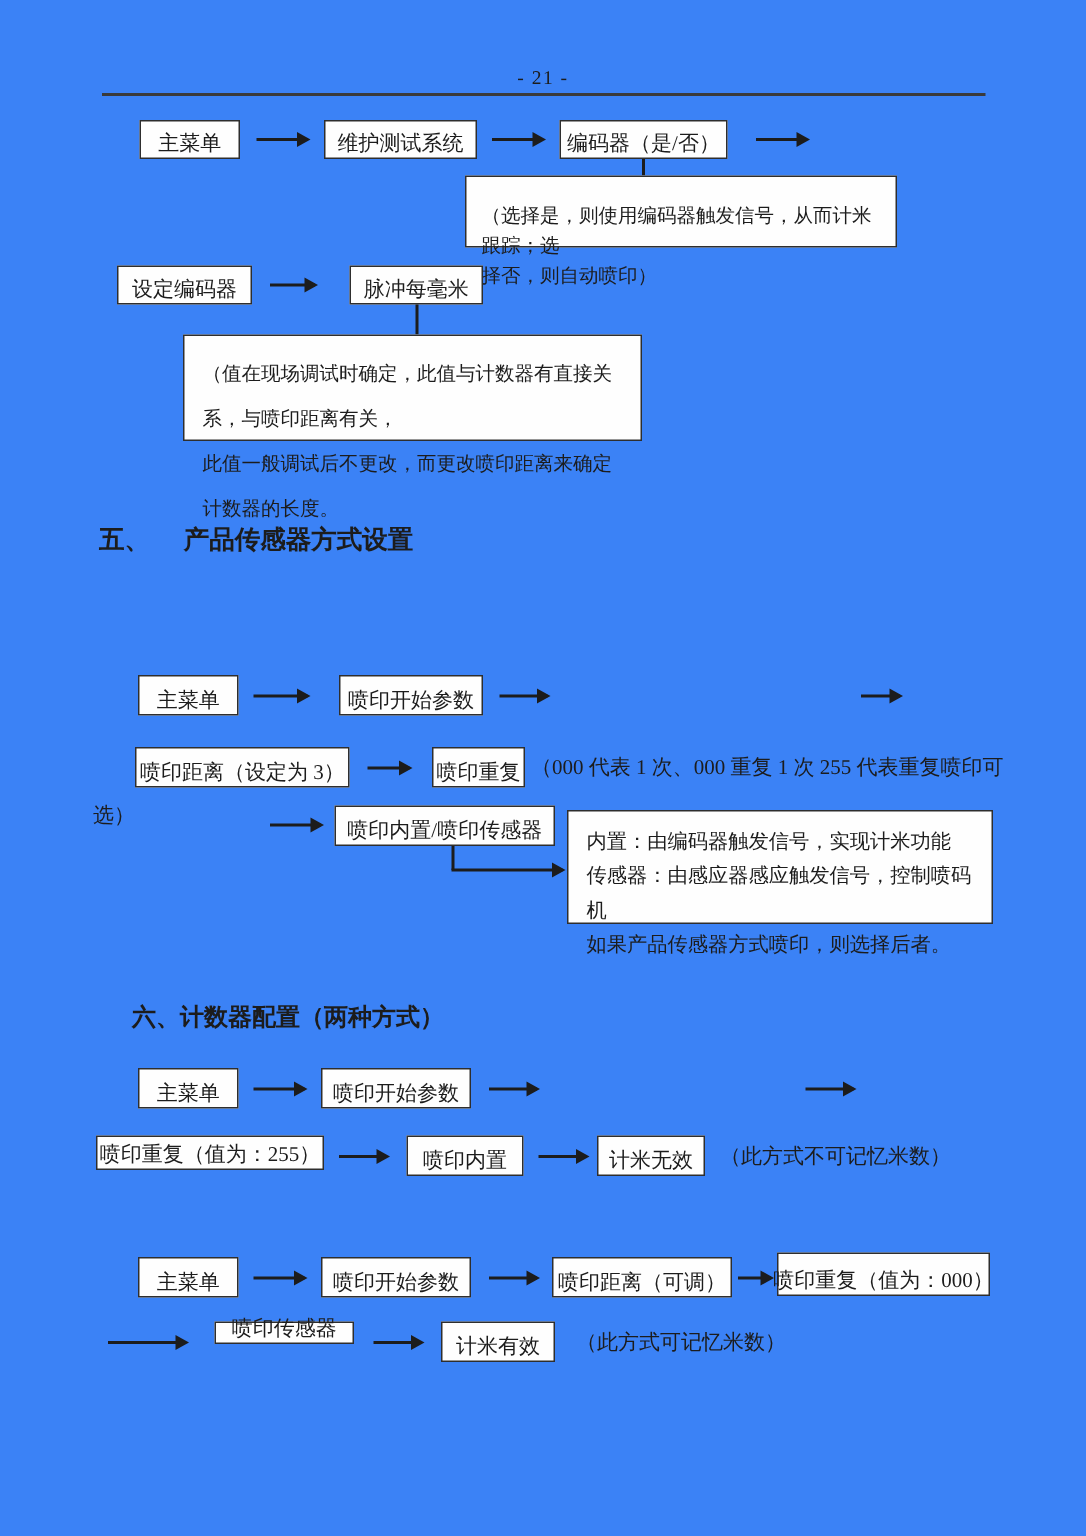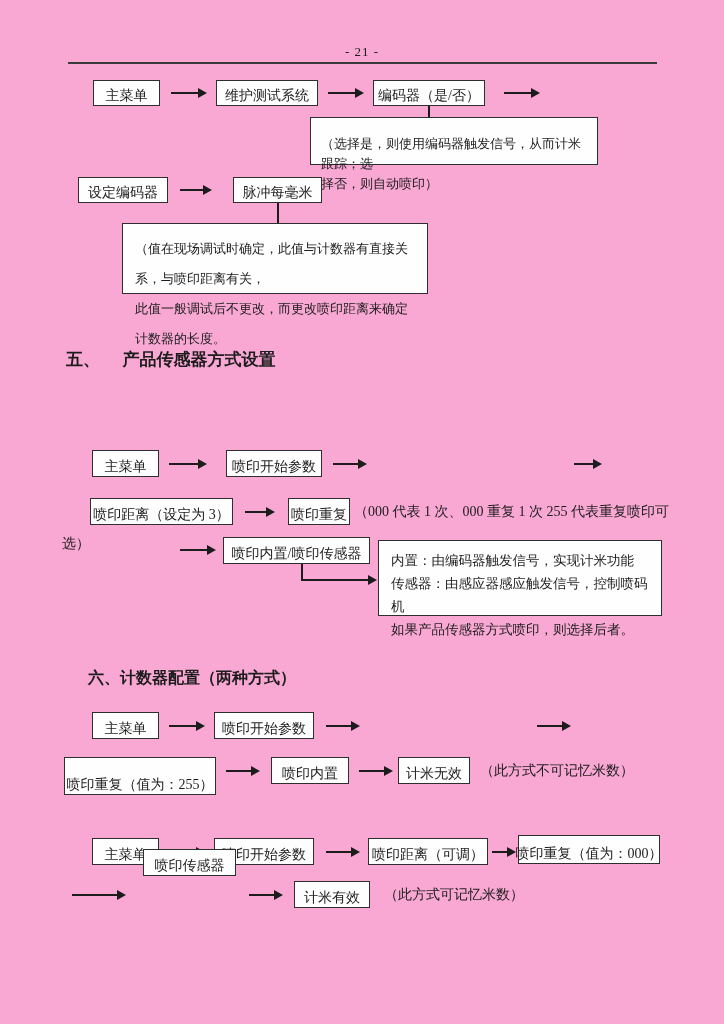--- a/index.html
+++ b/index.html
@@ -1,20 +1,20 @@
 <!DOCTYPE html>
 <html><head>
 <meta charset="utf-8">
 <style>
   html,body{margin:0;padding:0;background:#e8e8e8;}
   .page{
     position:relative;
     width:724px;height:1024px;
     margin:0 auto;
-    background:#f9a8d4;
+    background:#3b82f6;
     font-family:"Liberation Serif","DejaVu Serif",serif;
     color:#1c1c1c;
     overflow:hidden;
   }
   .pageno{
     position:absolute;top:44px;left:0;width:724px;
     text-align:center;font-size:13px;letter-spacing:1px;
   }
   .rule{
     position:absolute;left:68px;top:62px;width:589px;height:2px;background:#3a3a3a;
@@ -132,21 +132,21 @@
   <div class="box" style="left:92px;top:712px;width:67px;height:27px">
     <span>主菜单</span>
   </div>
   <div class="arr" style="left:169px;top:725px;width:34px"></div>
   <div class="box" style="left:214px;top:712px;width:100px;height:27px">
     <span>喷印开始参数</span>
   </div>
   <div class="arr" style="left:326px;top:725px;width:32px"></div>
   <div class="arr" style="left:537px;top:725px;width:32px"></div>
 
-  <div class="box" style="left:64px;top:757px;width:152px;height:38px">
+  <div class="box" style="left:64px;top:757px;width:152px;height:23px">
     <span>喷印重复（值为：255）</span>
   </div>
   <div class="arr" style="left:226px;top:770px;width:32px"></div>
   <div class="box" style="left:271px;top:757px;width:78px;height:27px">
     <span>喷印内置</span>
   </div>
   <div class="arr" style="left:359px;top:770px;width:32px"></div>
   <div class="box" style="left:398px;top:757px;width:72px;height:27px">
     <span>计米无效</span>
   </div>
@@ -162,21 +162,21 @@
   <div class="arr" style="left:326px;top:851px;width:32px"></div>
   <div class="box" style="left:368px;top:838px;width:120px;height:27px">
     <span>喷印距离（可调）</span>
   </div>
   <div class="arr" style="left:492px;top:851px;width:22px"></div>
   <div class="box" style="left:518px;top:835px;width:142px;height:29px">
     <span>喷印重复（值为：000）</span>
   </div>
 
   <div class="arr" style="left:72px;top:894px;width:52px"></div>
-  <div class="box" style="left:143px;top:849px;width:93px;height:27px">
+  <div class="box" style="left:143px;top:881px;width:93px;height:15px">
     <span>喷印传感器</span>
   </div>
   <div class="arr" style="left:249px;top:894px;width:32px"></div>
   <div class="box" style="left:294px;top:881px;width:76px;height:27px">
     <span>计米有效</span>
   </div>
   <div class="freetext" style="left:384px;top:886px">（此方式可记忆米数）</div>
 
 </div>
 

